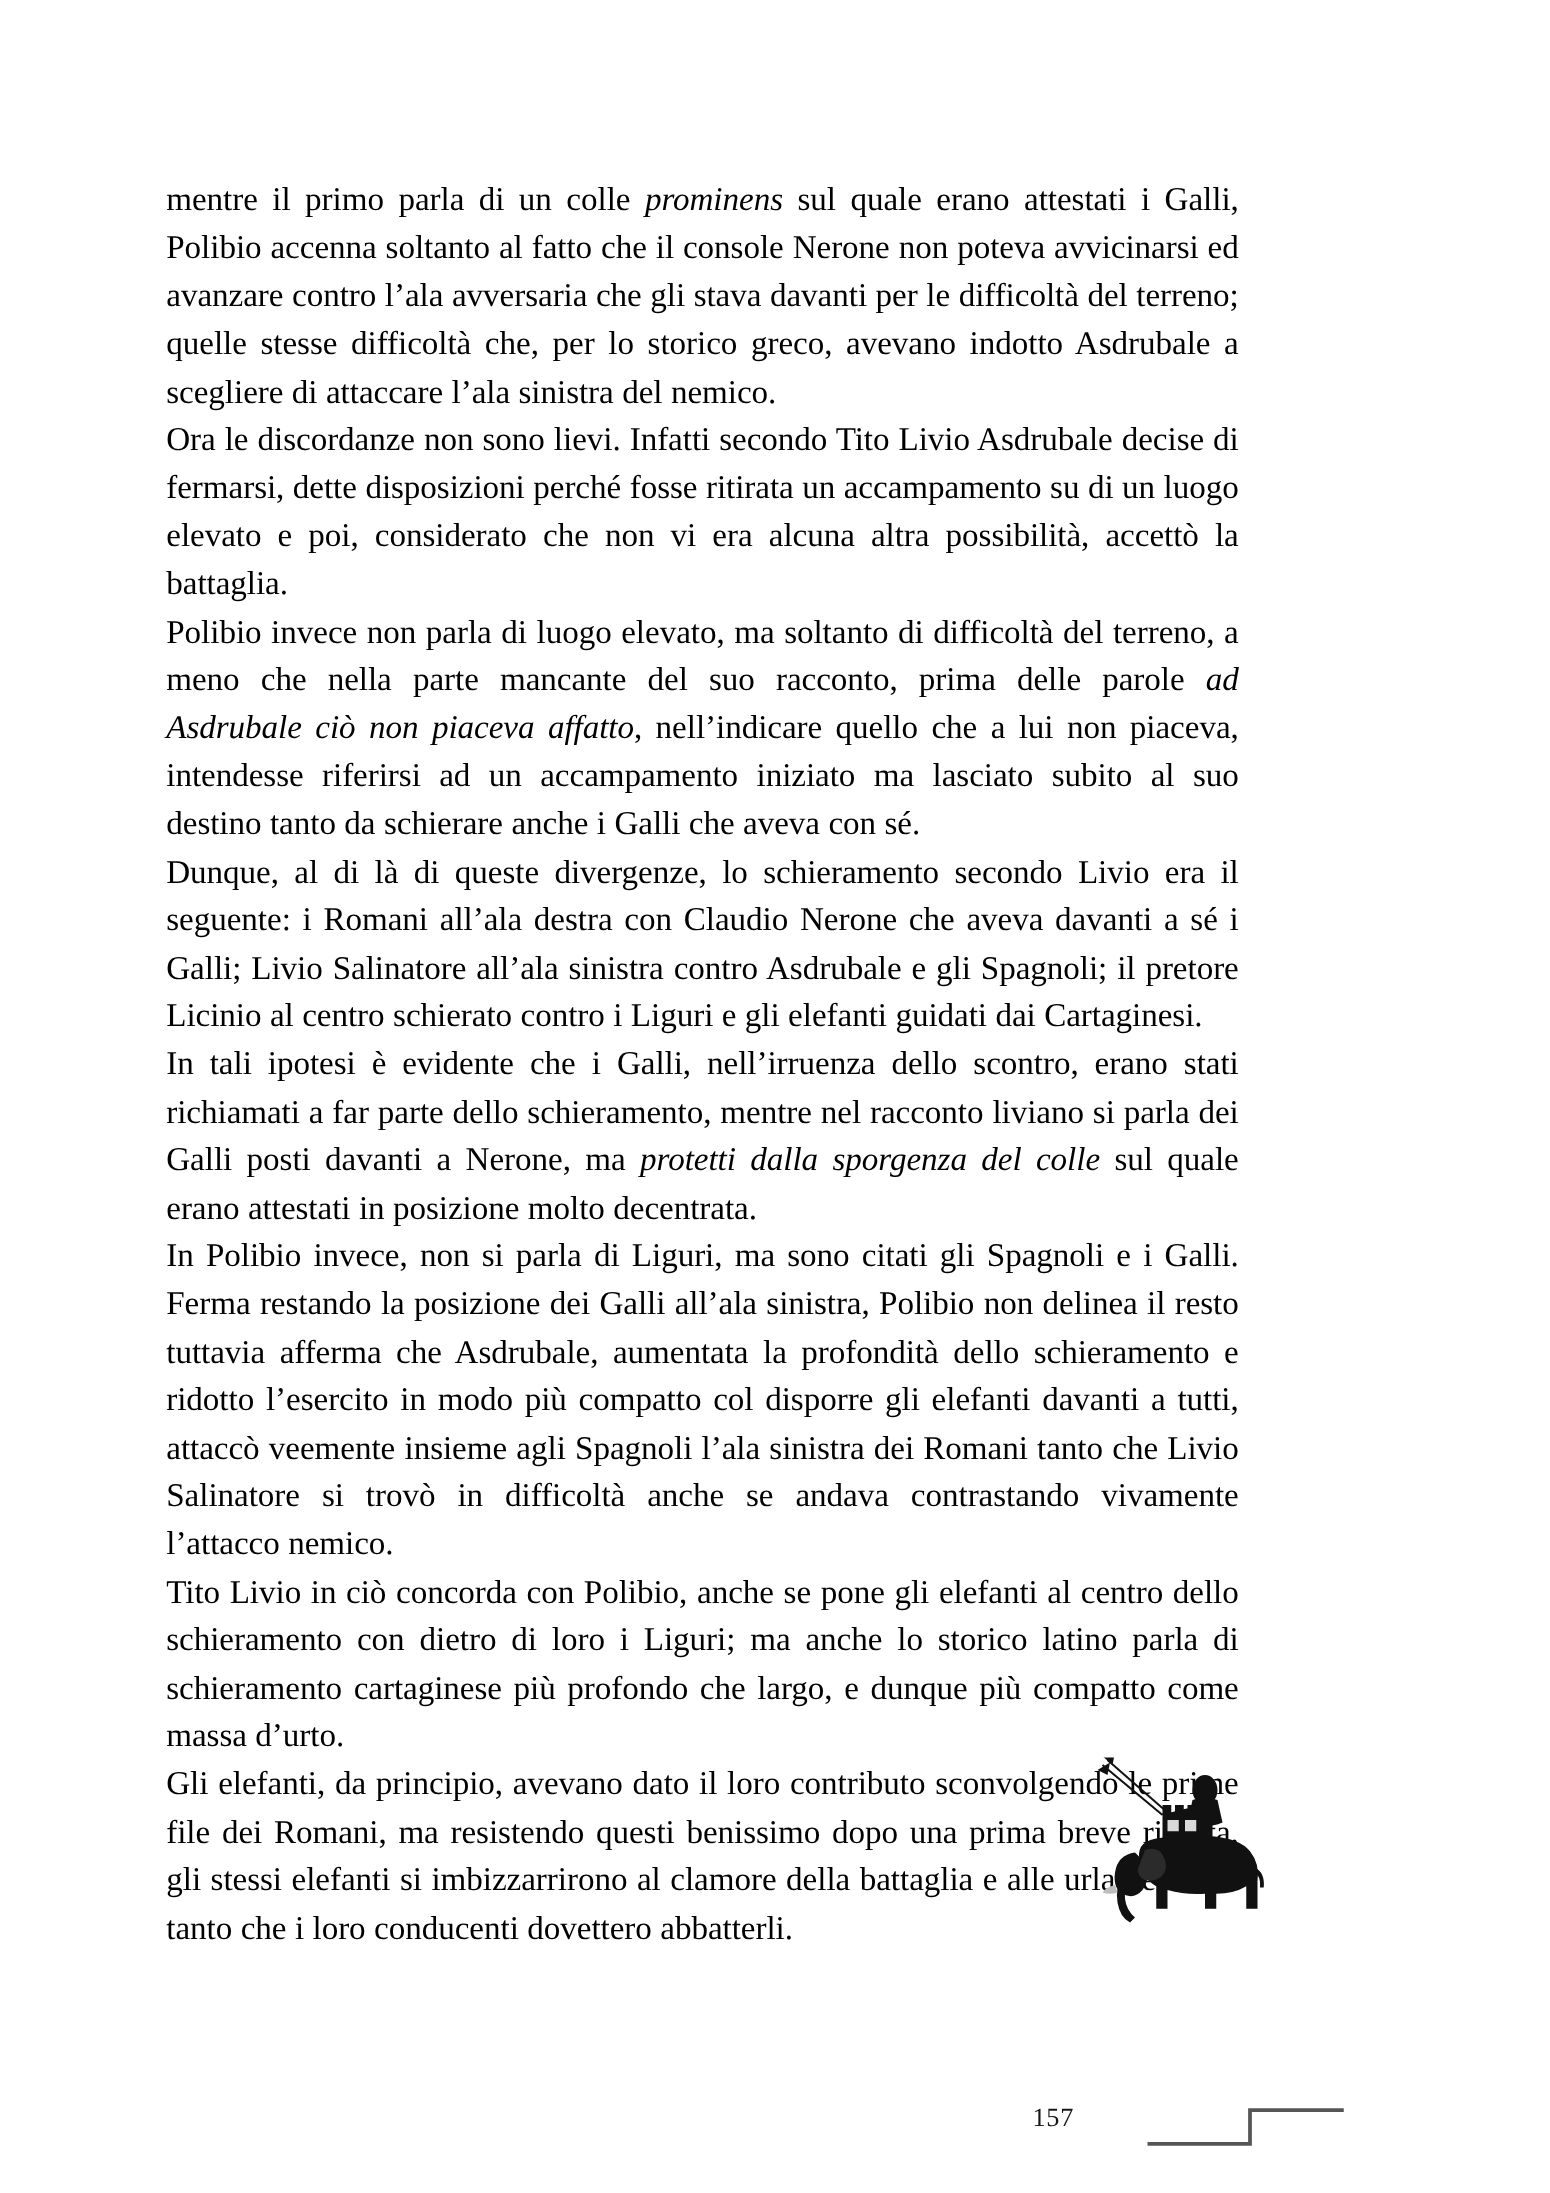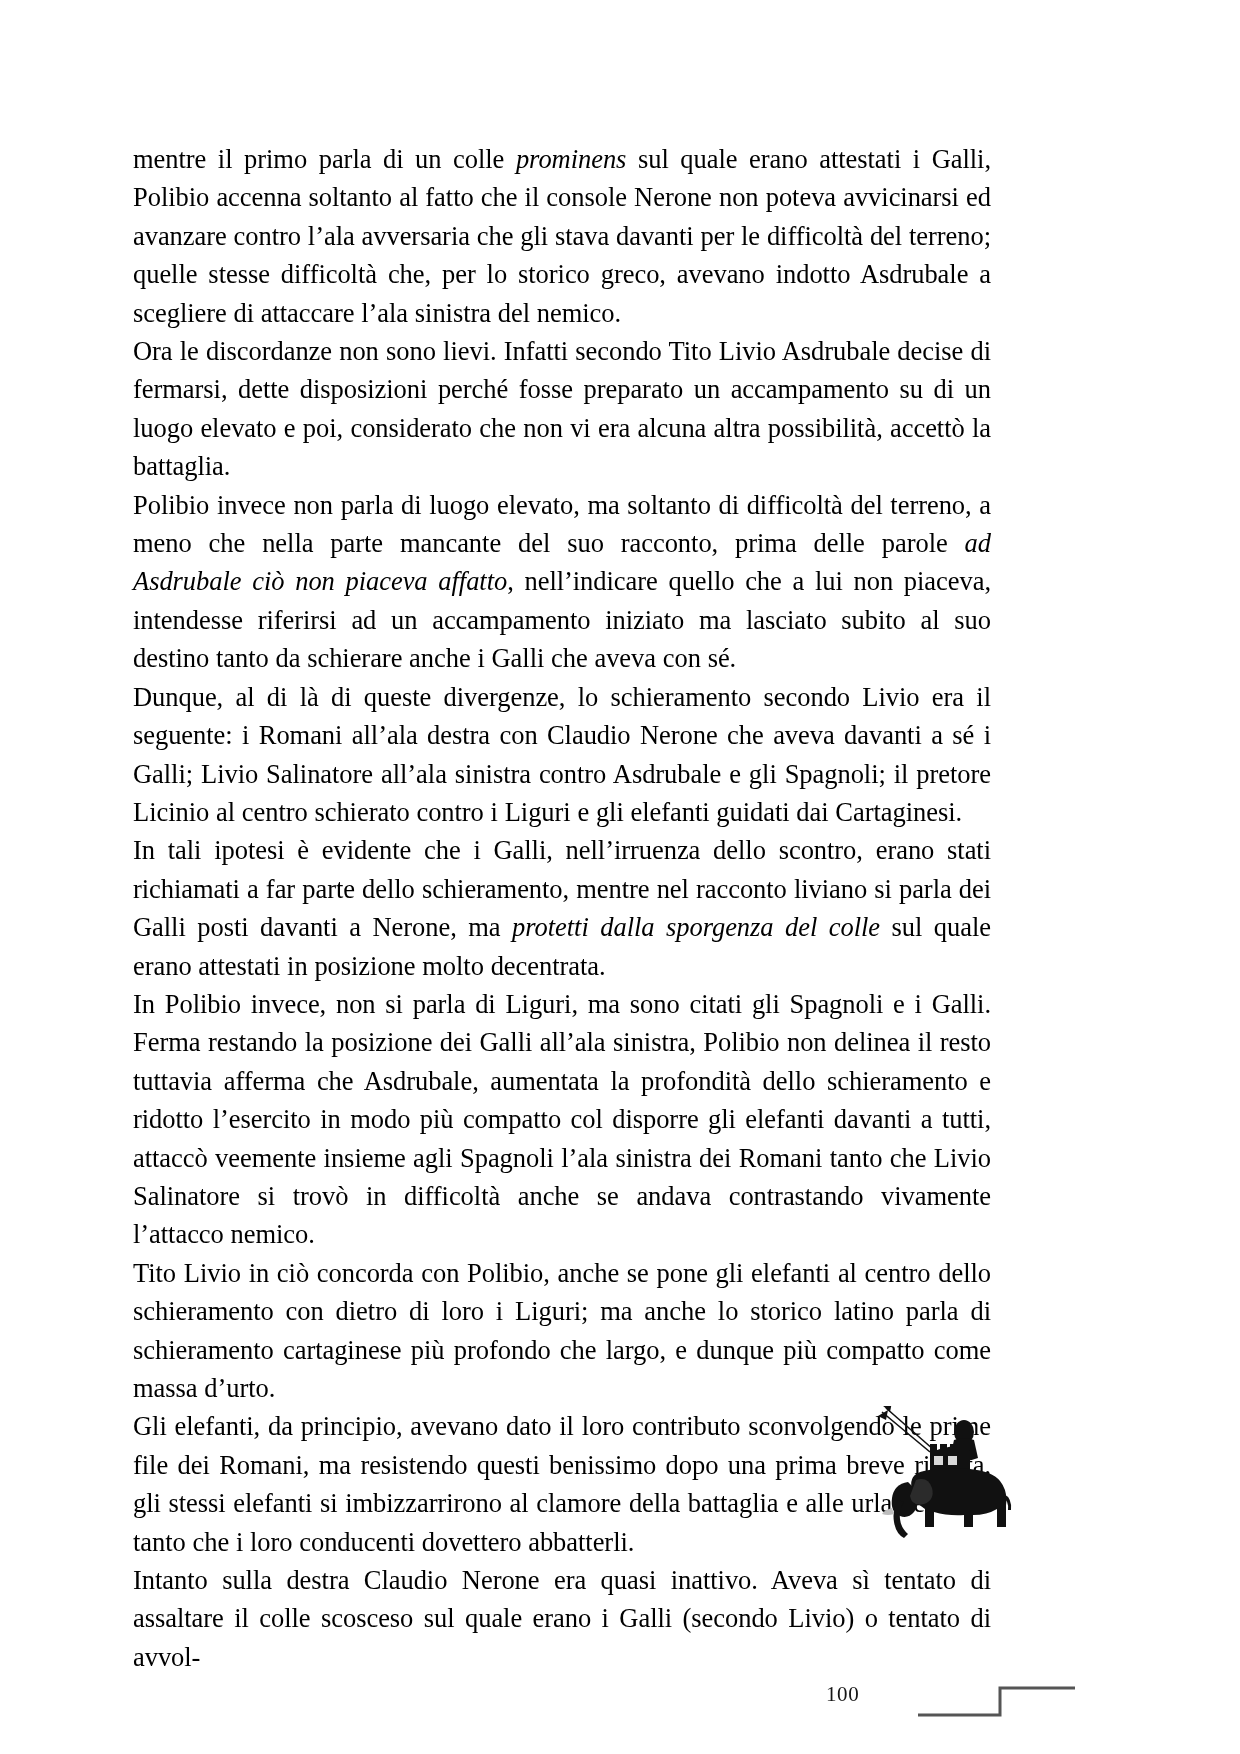--- a/index.html
+++ b/index.html
@@ -82,32 +82,31 @@
   }
 </style>
 </head>
 <body>
 
 <div class="page">
 
   <div class="text-column">
 
     <p class="para" id="p1"><span>mentre il primo parla di un colle </span><em>prominens</em><span> sul quale erano attestati i Galli, Polibio accenna soltanto al fatto che il console Nerone non poteva avvicinarsi ed avanzare contro l’ala avversaria che gli stava davanti per le difficoltà del terreno; quelle stesse difficoltà che, per lo storico greco, avevano indotto Asdrubale a scegliere di attaccare l’ala sinistra del nemico.</span></p>
-    <p class="para" id="p2"><span>Ora le discordanze non sono lievi. Infatti secondo Tito Livio Asdrubale decise di fermarsi, dette disposizioni perché fosse preparato un accampamento su di un luogo elevato e poi, considerato che non vi era alcuna altra possibilità, accettò la battaglia.</span></p>
+    <p class="para" id="p2"><span>Ora le discordanze non sono lievi. Infatti secondo Tito Livio Asdrubale decise di fermarsi, dette disposizioni perché fosse ritirata un accampamento su di un luogo elevato e poi, considerato che non vi era alcuna altra possibilità, accettò la battaglia.</span></p>
     <p class="para" id="p3"><span>Polibio invece non parla di luogo elevato, ma soltanto di difficoltà del terreno, a meno che nella parte mancante del suo racconto, prima delle parole </span><em>ad Asdrubale ciò non piaceva affatto</em><span>, nell’indicare quello che a lui non piaceva, intendesse riferirsi ad un accampamento iniziato ma lasciato subito al suo destino tanto da schierare anche i Galli che aveva con sé.</span></p>
     <p class="para" id="p5"><span>Dunque, al di là di queste divergenze, lo schieramento secondo Livio era il seguente: i Romani all’ala destra con Claudio Nerone che aveva davanti a sé i Galli; Livio Salinatore all’ala sinistra contro Asdrubale e gli Spagnoli; il pretore Licinio al centro schierato contro i Liguri e gli elefanti guidati dai Cartaginesi.</span></p>
     <p class="para" id="p4"><span>In tali ipotesi è evidente che i Galli, nell’irruenza dello scontro, erano stati richiamati a far parte dello schieramento, mentre nel racconto liviano si parla dei Galli posti davanti a Nerone, ma </span><em>protetti dalla sporgenza del colle</em><span> sul quale erano attestati in posizione molto decentrata.</span></p>
     <p class="para" id="p6"><span>In Polibio invece, non si parla di Liguri, ma sono citati gli Spagnoli e i Galli. Ferma restando la posizione dei Galli all’ala sinistra, Polibio non delinea il resto tuttavia afferma che Asdrubale, aumentata la profondità dello schieramento e ridotto l’esercito in modo più compatto col disporre gli elefanti davanti a tutti, attaccò veemente insieme agli Spagnoli l’ala sinistra dei Romani tanto che Livio Salinatore si trovò in difficoltà anche se andava contrastando vivamente l’attacco nemico.</span></p>
     <p class="para" id="p7"><span>Tito Livio in ciò concorda con Polibio, anche se pone gli elefanti al centro dello schieramento con dietro di loro i Liguri; ma anche lo storico latino parla di schieramento cartaginese più profondo che largo, e dunque più compatto come massa d’urto.</span></p>
     <p class="para" id="p8"><span>Gli elefanti, da principio, avevano dato il loro contributo sconvolgendo le prime file dei Romani, ma resistendo questi benissimo dopo una prima breve ritirata, gli stessi elefanti si imbizzarrirono al clamore della battaglia e alle urla dei feriti tanto che i loro conducenti dovettero abbatterli.</span></p>
-    <p class="para" id="p9"><span>Intanto sulla destra Claudio Nerone era quasi inattivo. Aveva sì tentato di assaltare il colle scosceso sul quale erano i Galli (secondo Livio) o tentato di avvol-</span></p>
 
   </div>
 
-  <div class="folio">100</div>
+  <div class="folio">157</div>
 
   <div class="rule-wrap">
     <svg width="1240" height="1754" viewBox="0 0 1240 1754" xmlns="http://www.w3.org/2000/svg">
 
       <path d="M 918 1715 L 1000 1715 L 1000 1688 L 1075 1688" fill="none" stroke="#555555" stroke-width="3"></path>
     </svg>
   </div>
 
   <div class="elephant-wrap">
     <svg width="160" height="140" viewBox="0 0 160 140" xmlns="http://www.w3.org/2000/svg">

